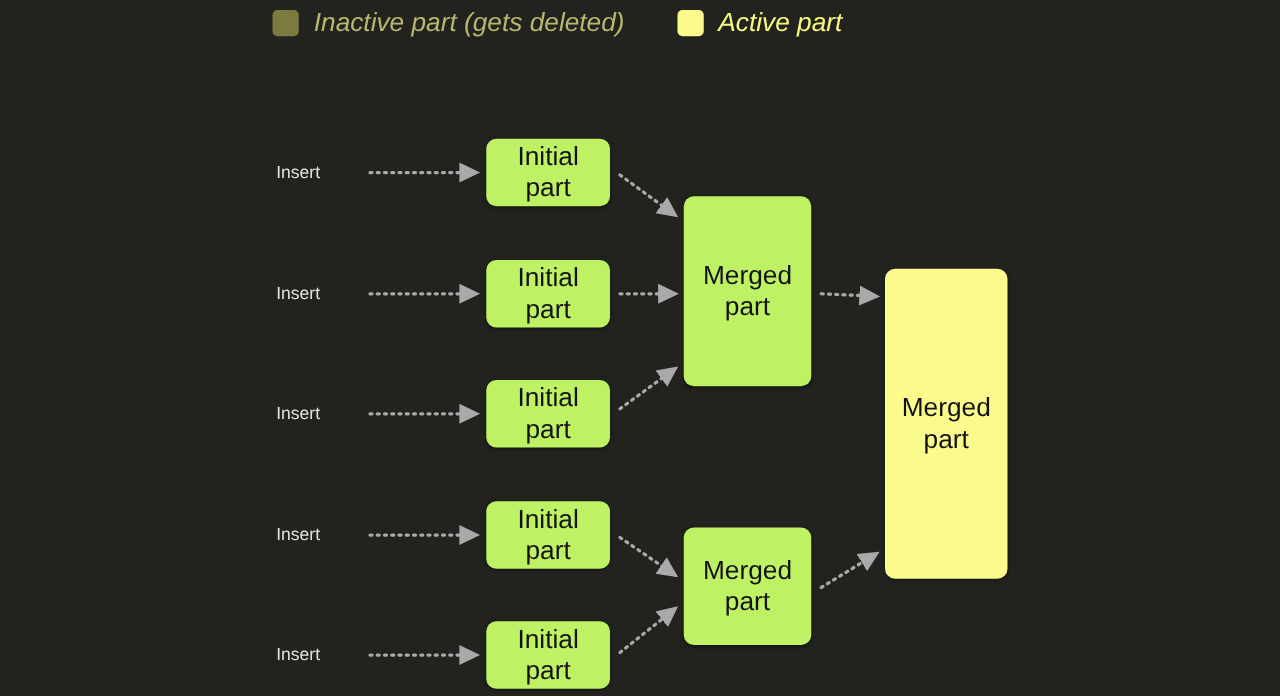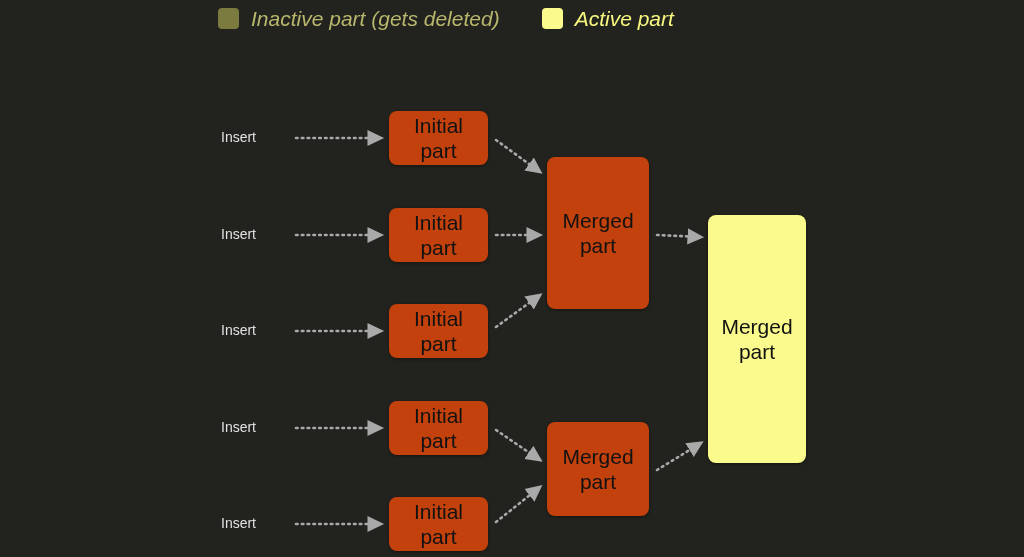--- a/index.html
+++ b/index.html
@@ -60,21 +60,21 @@
     border-radius: 8px;
     display: flex;
     align-items: center;
     justify-content: center;
     text-align: center;
     color: #121212;
     font-size: 21px;
     line-height: 25px;
     box-shadow: 0 1px 3px rgba(0,0,0,0.45);
   }
-  .node.inactive { background: #c2410c; align-items: center; }
+  .node.inactive { background: #bef264; align-items: center; }
   .node.active   { background: #fbfb8d; }
   .node .node-text { display: block; padding: 0 4px; }
 
   
   .insert-label {
     position: absolute;
     font-size: 14px;
     line-height: 21px;
     color: #e2e2e2;
     white-space: nowrap;

